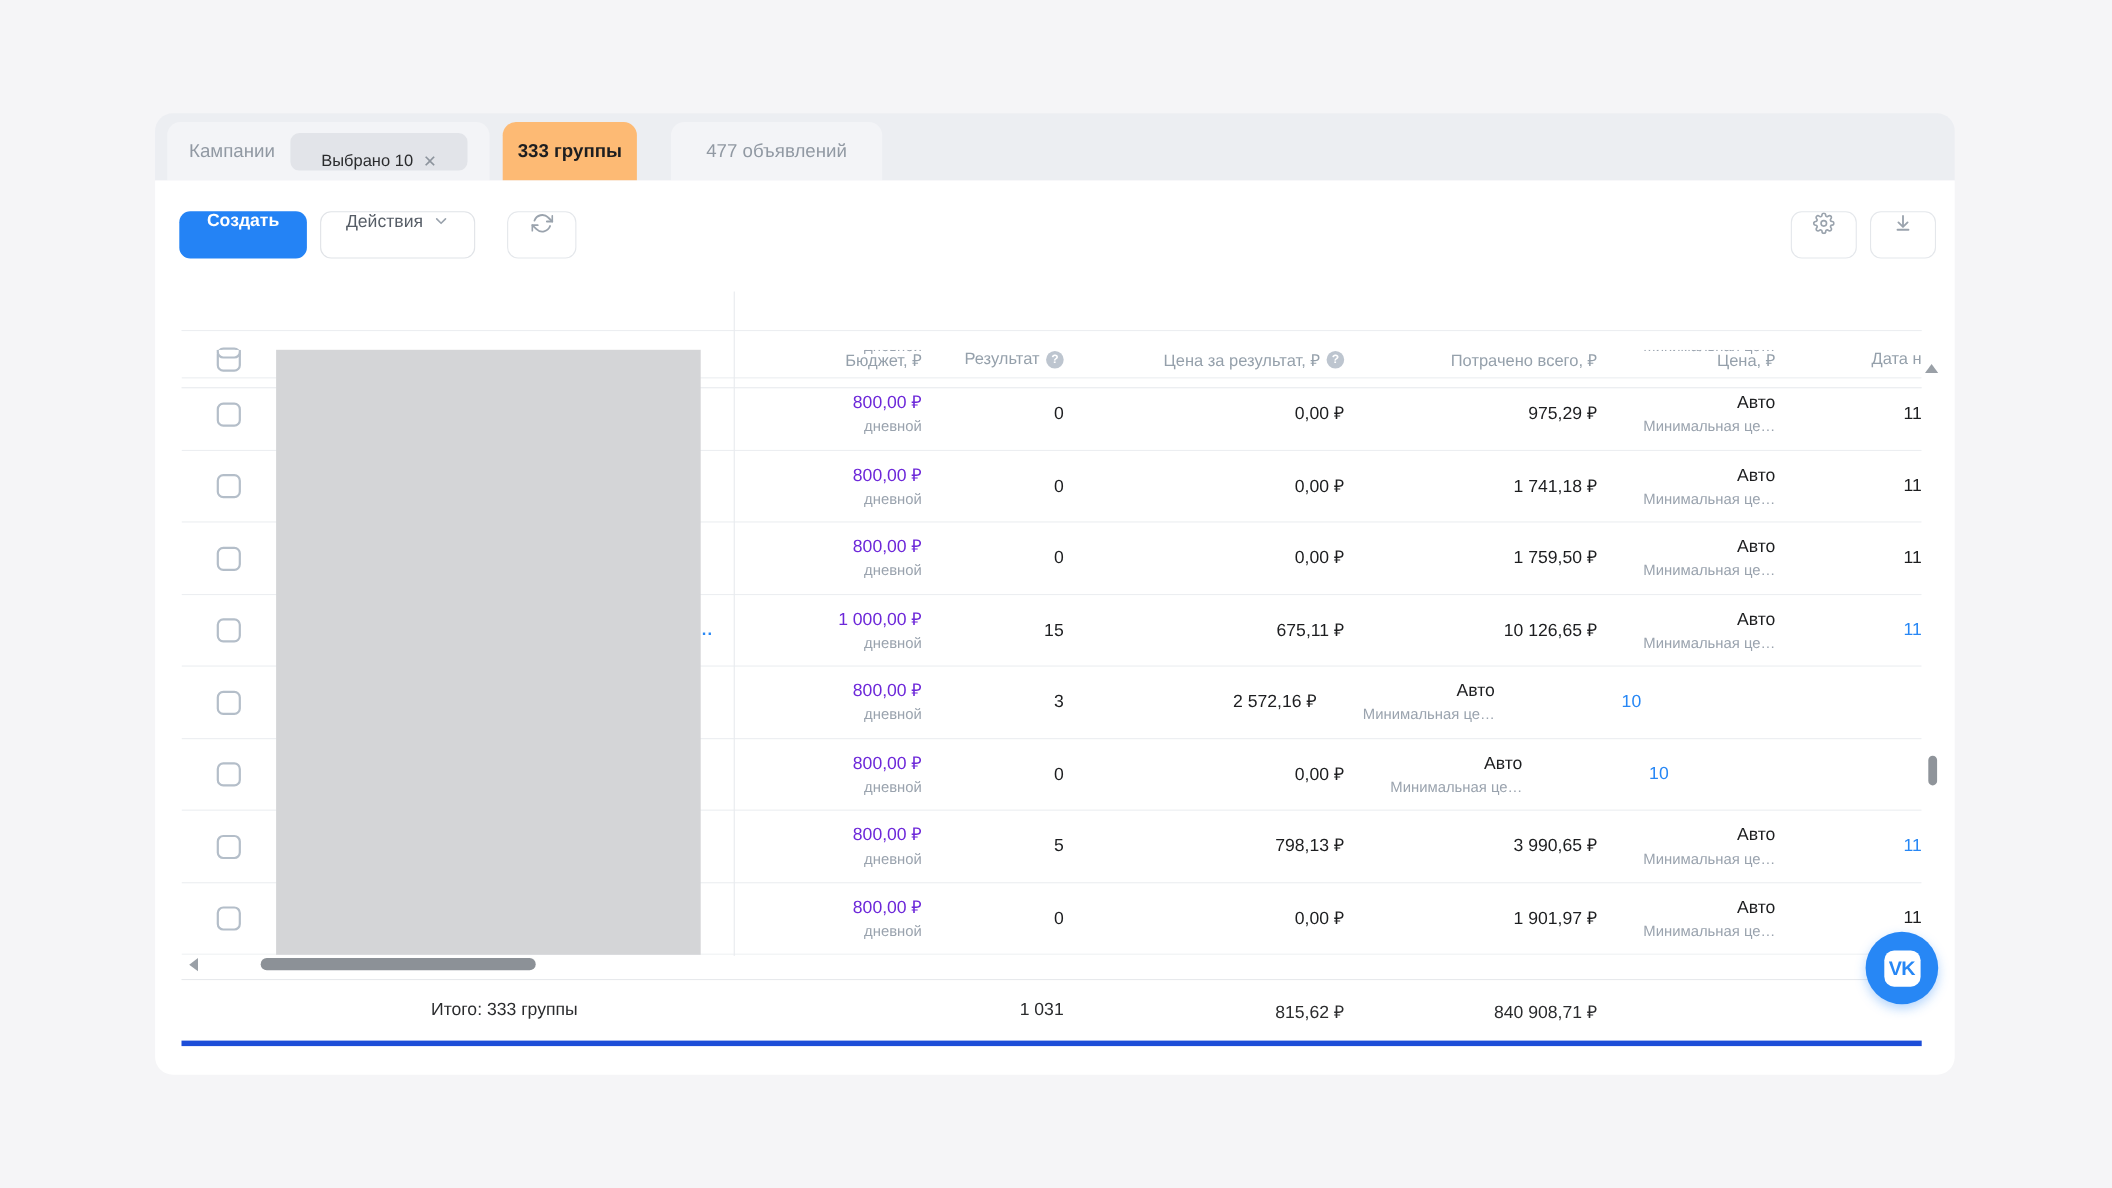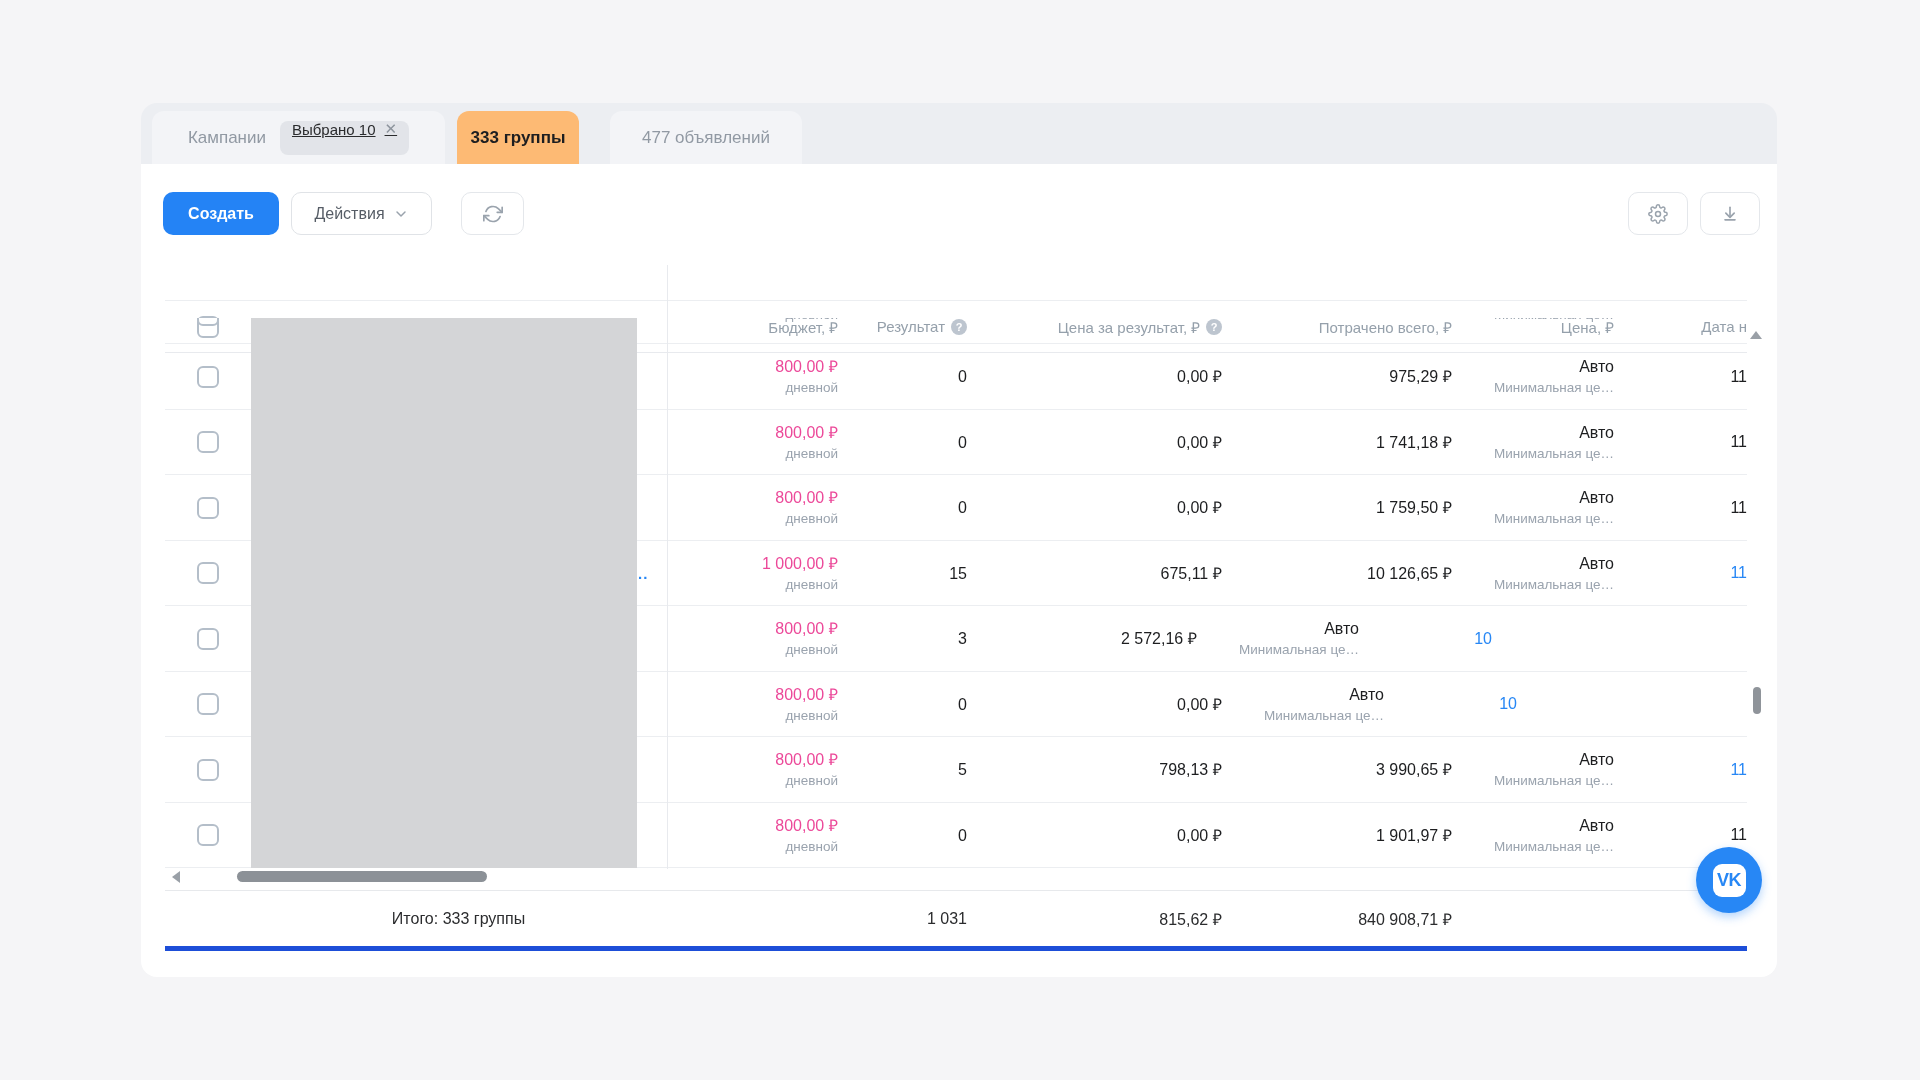--- a/index.html
+++ b/index.html
@@ -8,29 +8,29 @@
           font-family:"Liberation Sans", sans-serif; color:#1d1e20; }
   .card { position:absolute; left:141px; top:103px; width:1636px; height:874px; }
 
   
   .tabbar { position:absolute; left:0; top:0; right:0; height:61px; background:#eceef2; border-radius:16px 16px 0 0; }
   .tab { position:absolute; top:8px; bottom:0; display:flex; align-items:center; justify-content:center;
          gap:14px; font-size:17px; color:#9199a3; border-radius:12px 12px 0 0; cursor:pointer; }
   .tab--first { left:11px; width:293px; background:#f3f4f7; }
   .tab--active { left:316px; width:122px; background:#fdba74; color:#1d1e20; font-weight:700; }
   .tab--plain { left:469px; width:192px; background:#f3f4f7; }
-  .badge { display:flex; align-items:flex-start; gap:9px; height:34px; padding:0 12px; background:#e2e4e9;
-           border-radius:8px; font-size:15px; color:#2a2b2d;text-decoration:underline; }
+  .badge { display:flex; align-items:flex-end; gap:9px; height:34px; padding:0 28px; background:#e2e4e9;
+           border-radius:8px; font-size:15px; color:#2a2b2d; }
   .badge-x { color:#8d949d; font-size:15px; line-height:1; }
 
   
   .content { position:absolute; left:0; top:61px; right:0; bottom:0; background:#fff; border-radius:0 0 16px 16px; }
 
   
-  .btn { position:absolute; top:28px; height:43px; display:flex; align-items:center; justify-content:center;
+  .btn { position:absolute; top:28px; height:43px; display:flex; align-items:flex-start; justify-content:center;
          gap:8px; border-radius:10px; font-size:16px; cursor:pointer; background:#fff; }
   .btn-create { left:22px; width:116px; background:#2483f5; color:#fff; font-weight:700; }
   .btn-actions { left:150px; width:141px; border:1px solid #e0e3e7; color:#565d66; }
   .btn-icon { border:1px solid #e4e7eb; color:#9aa3ad; }
   .btn-refresh { left:320px; width:63px; }
   .btn-gear { left:1487px; width:60px; }
   .btn-download { left:1559px; width:60px; }
   .btn svg { display:block; }
 
   
@@ -58,21 +58,21 @@
   .cell-check { width:85px; flex-direction:row; align-items:center; justify-content:center; }
   .cell-name { width:417px; position:relative; }
   .cell-budget { width:171px; }
   .cell-result { width:129px; }
   .cell-cpr { width:255px; }
   .cell-spent { width:230px; }
   .cell-price { width:162px; }
   .cell-date { width:133px; font-size:16px; }
   .line-main { font-size:16px; line-height:23px; color:#1d1e20; }
   .line-sub  { font-size:13.5px; line-height:20px; color:#9aa3ae; }
-  .link { color:#ec4899; cursor:pointer; }
+  .link { color:#6d28d9; cursor:pointer; }
   .c-blue { color:#2787f5; cursor:pointer; }
   .c-dark { color:#1d1e20; }
   .name-tail { position:absolute; left:388px; top:50%; transform:translateY(-50%); color:#2787f5;
                font-weight:700; font-size:15px; letter-spacing:1px; }
 
   .redact { position:absolute; left:110px; top:154px; width:386px; height:550px; background:#d4d5d7; z-index:5; }
   .col-divider { position:absolute; left:526px; top:101px; height:604px; width:0; border-left:1px solid #e8eaee; }
 
   
   .vscroll-up { position:absolute; left:1609px; top:167px; width:0; height:0;

